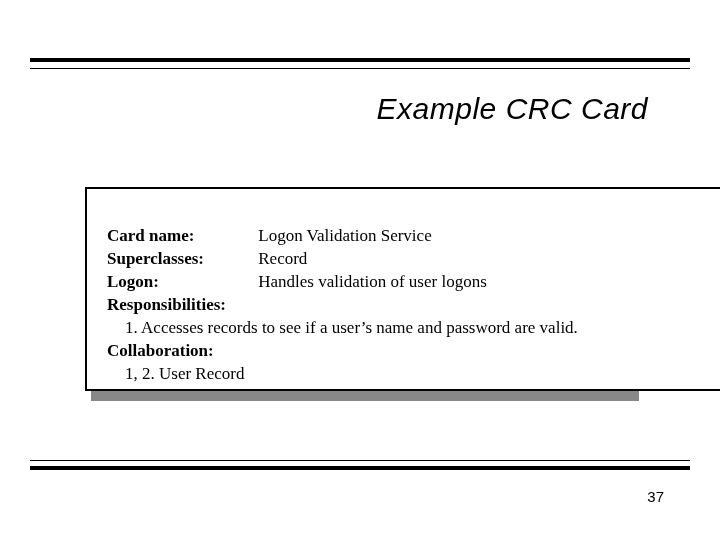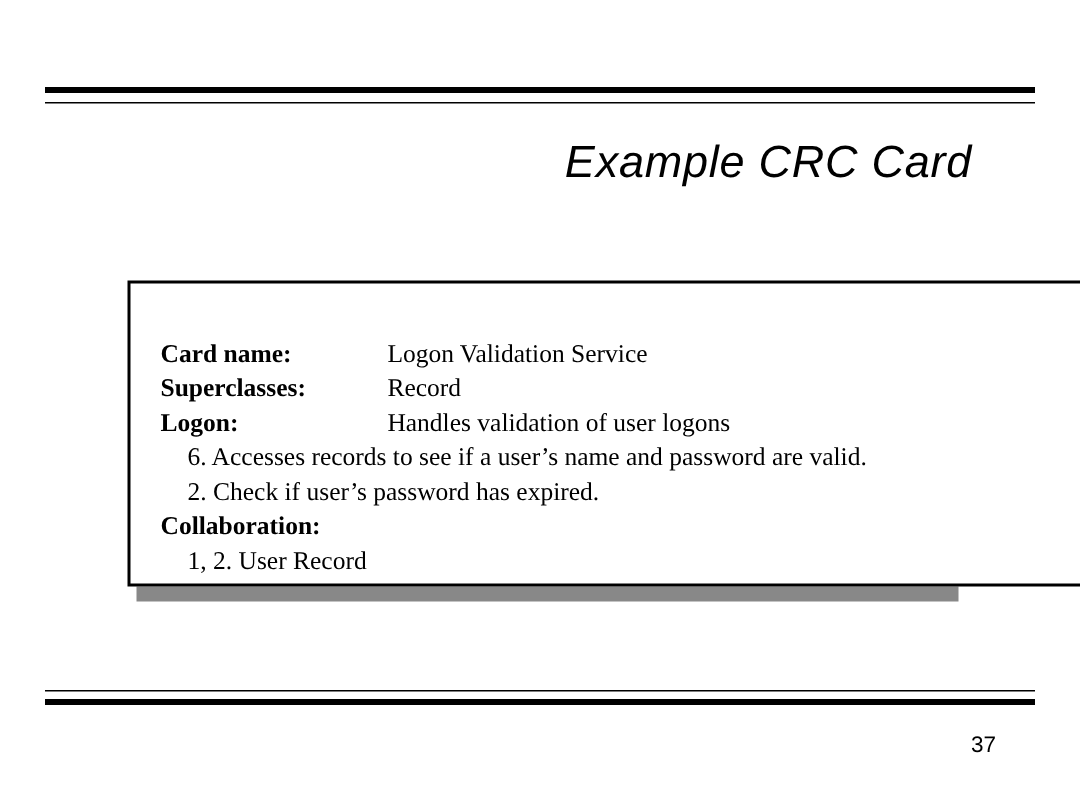--- a/index.html
+++ b/index.html
@@ -127,22 +127,24 @@
     <div class="field-row">
       <span class="label"><span>Superclasses</span>:</span>
       <span class="value">Record</span>
     </div>
 
     <div class="field-row">
       <span class="label"><span>Logon</span>:</span>
       <span class="value">Handles validation of user logons</span>
     </div>
 
-    <div class="indent">6. Accesses records to see if a user’s name and password are valid.</div>
-    <div class="indent">2. Check if user’s password has expired.</div>
+    <div class="field-row">
+      <span class="label-inline"><span>Responsibilities</span>:</span>
+    </div>
+    <div class="indent">1. Accesses records to see if a user’s name and password are valid.</div>
 
     <div class="field-row">
       <span class="label-inline"><span>Collaboration</span>:</span>
     </div>
     <div class="indent">1, 2. User Record</div>
 
   </div>
 
   <div class="bottom-rule-thin"></div>
   <div class="bottom-rule-thick"></div>

